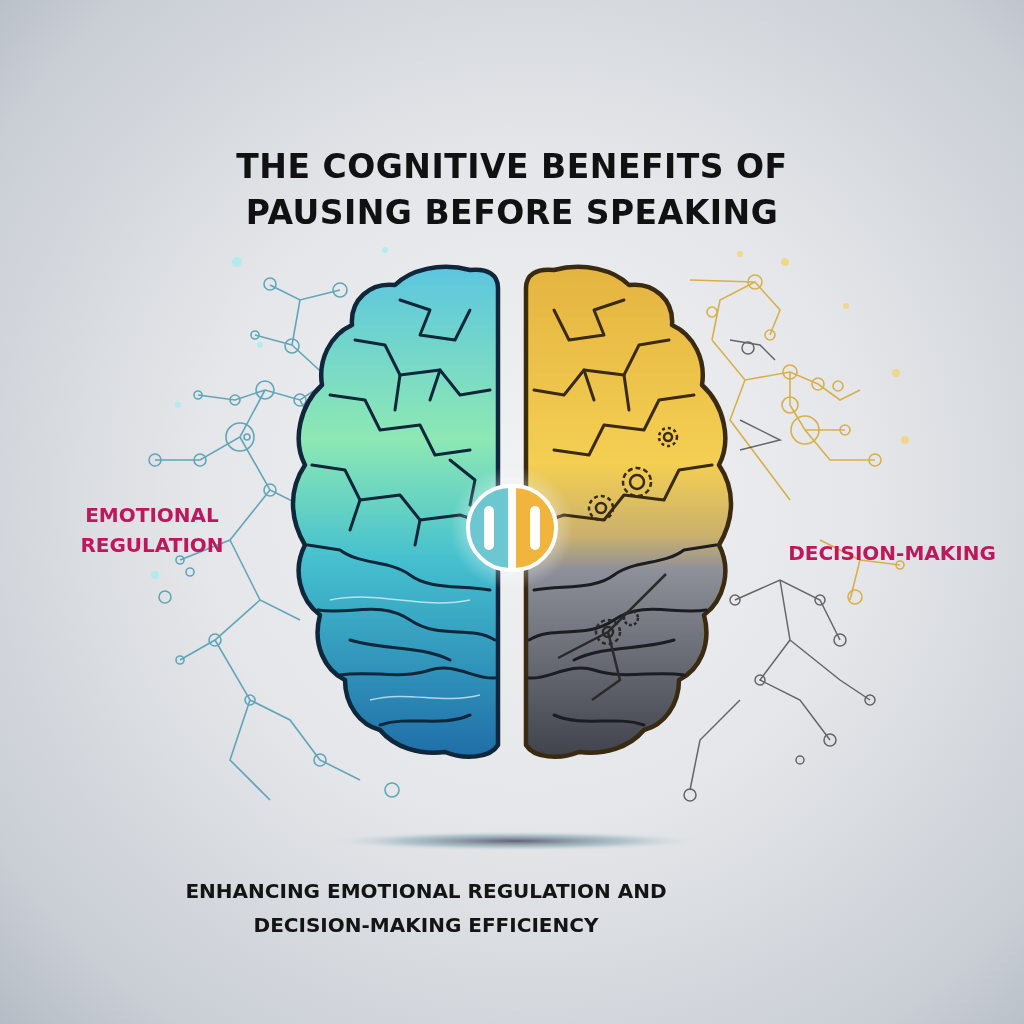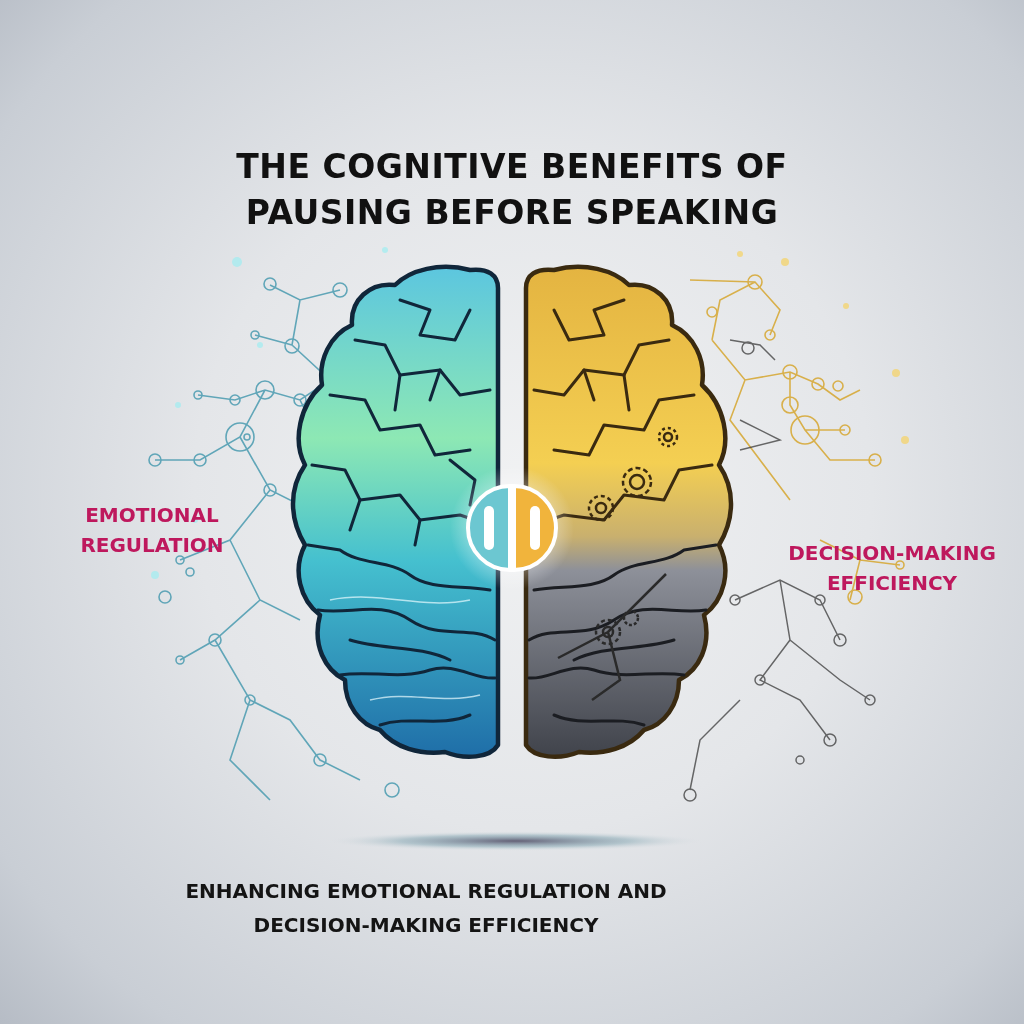--- a/index.html
+++ b/index.html
@@ -207,19 +207,18 @@
   <div>PAUSING BEFORE SPEAKING</div>
 </div>
 
 <div class="label left">
   <div>EMOTIONAL</div>
   <div>REGULATION</div>
 </div>
 
 <div class="label right">
   <div>DECISION-MAKING</div>
-  <div>EFFICIENCY</div>
 </div>
 
 <div class="subtitle">
   <div>ENHANCING EMOTIONAL REGULATION AND</div>
   <div>DECISION-MAKING EFFICIENCY</div>
 </div>
 
 </body></html>

